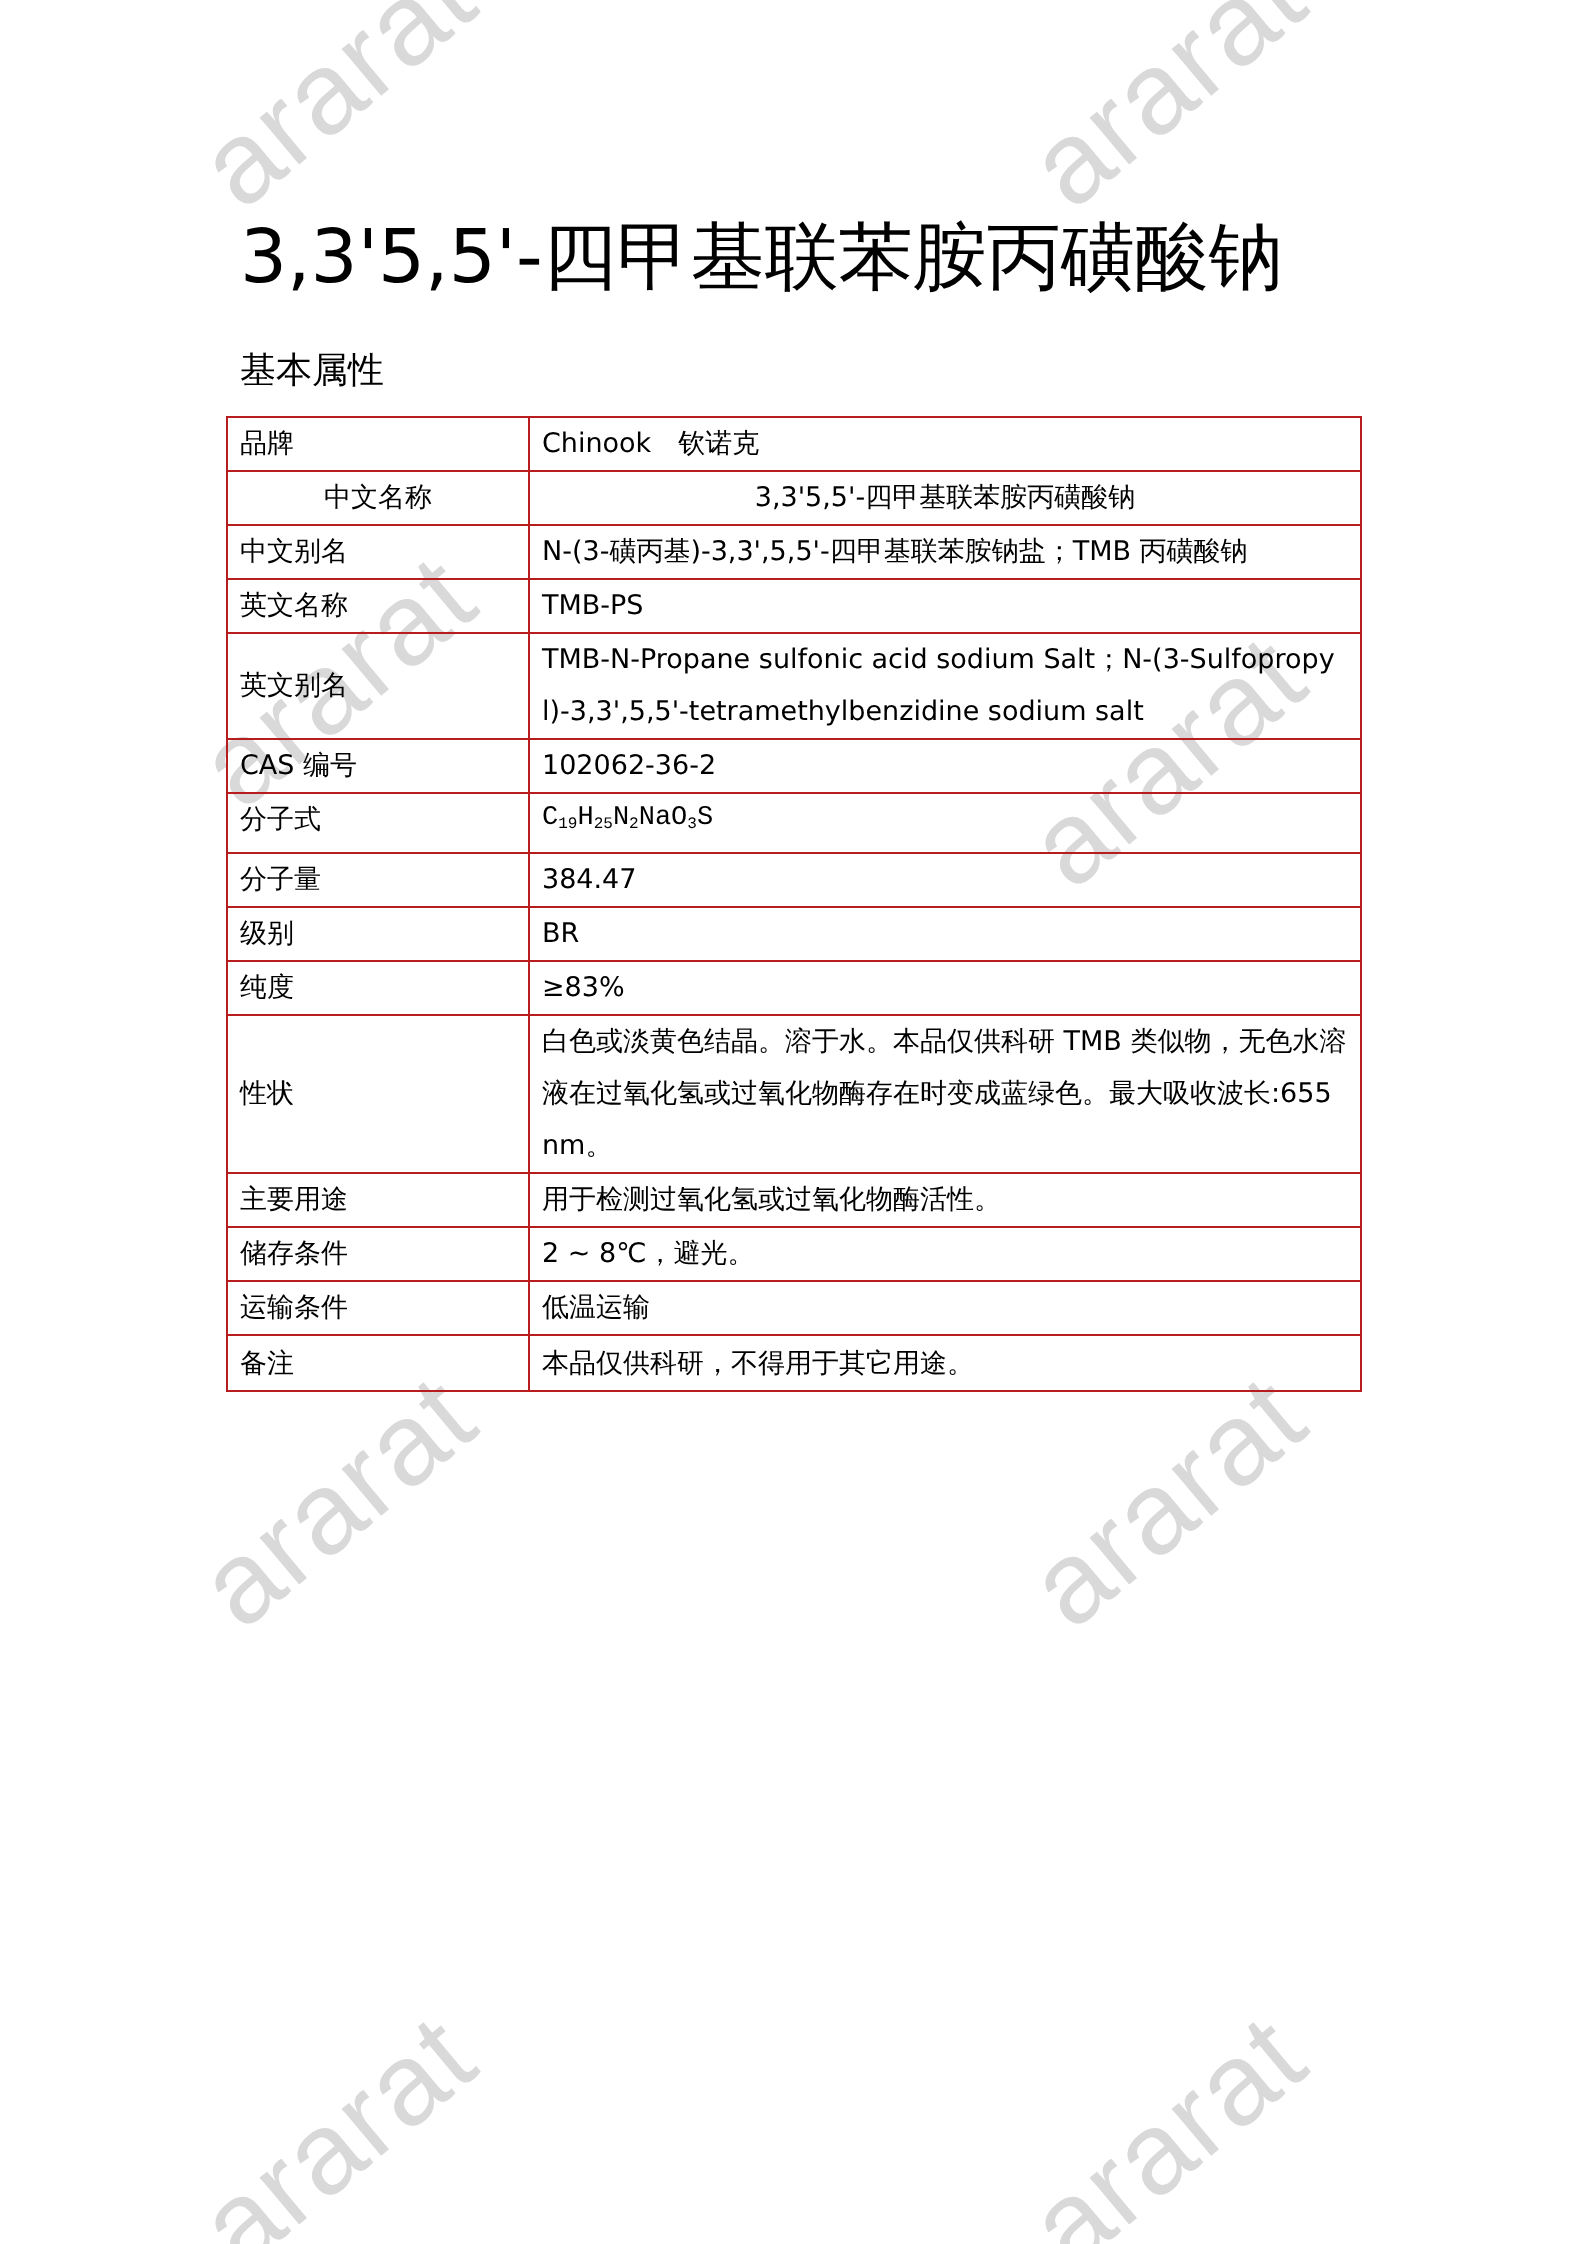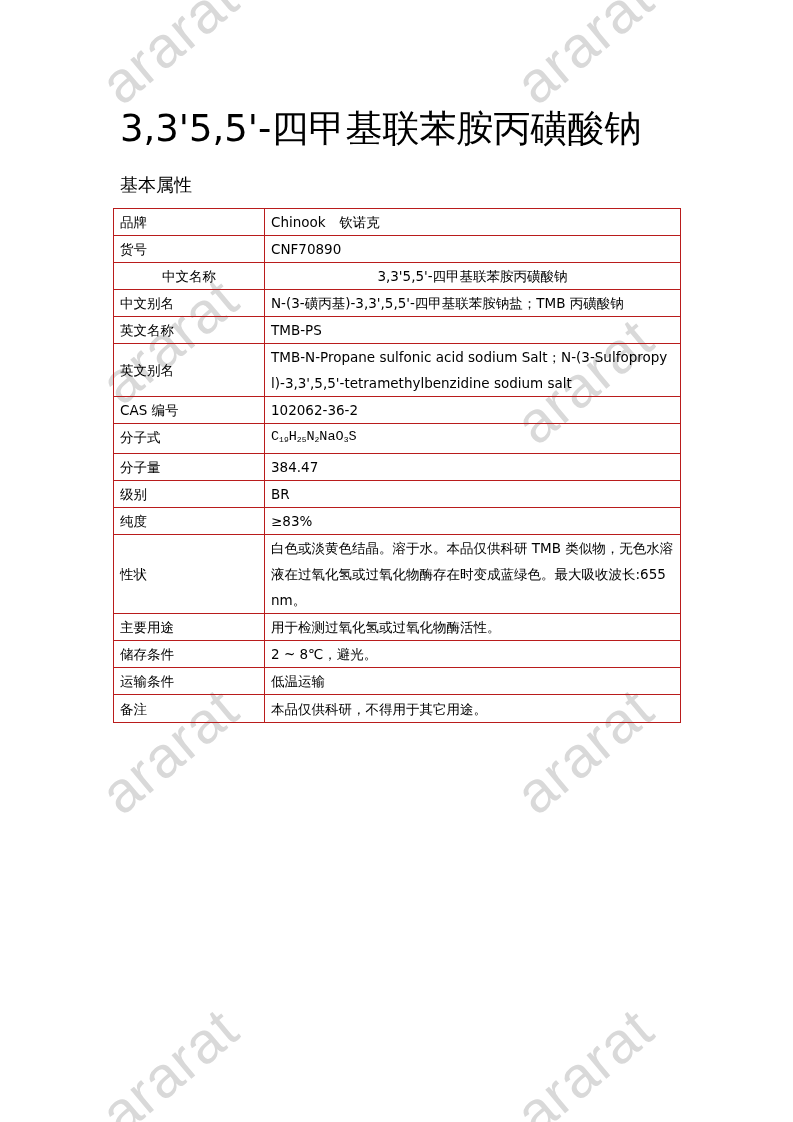--- a/index.html
+++ b/index.html
@@ -45,24 +45,20 @@
   </div>
 
 <h1 class="title">3,3'5,5'-四甲基联苯胺丙磺酸钠</h1>
 <div class="section-label">基本属性</div>
 
 <table class="props">
   <tbody id="props-body">
       <tr style="height: 27px;">
         <td class="key">品牌</td>
         <td class="val">Chinook　钦诺克</td>
-      </tr>
-      <tr style="height: 27px;">
-        <td class="key">货号</td>
-        <td class="val">CNF70890</td>
       </tr>
       <tr style="height: 27px; text-align: center;">
         <td class="key">中文名称</td>
         <td class="val">3,3'5,5'-四甲基联苯胺丙磺酸钠</td>
       </tr>
       <tr style="height: 27px;">
         <td class="key">中文别名</td>
         <td class="val">N-(3-磺丙基)-3,3',5,5'-四甲基联苯胺钠盐；TMB 丙磺酸钠</td>
       </tr>
       <tr style="height: 27px;">

